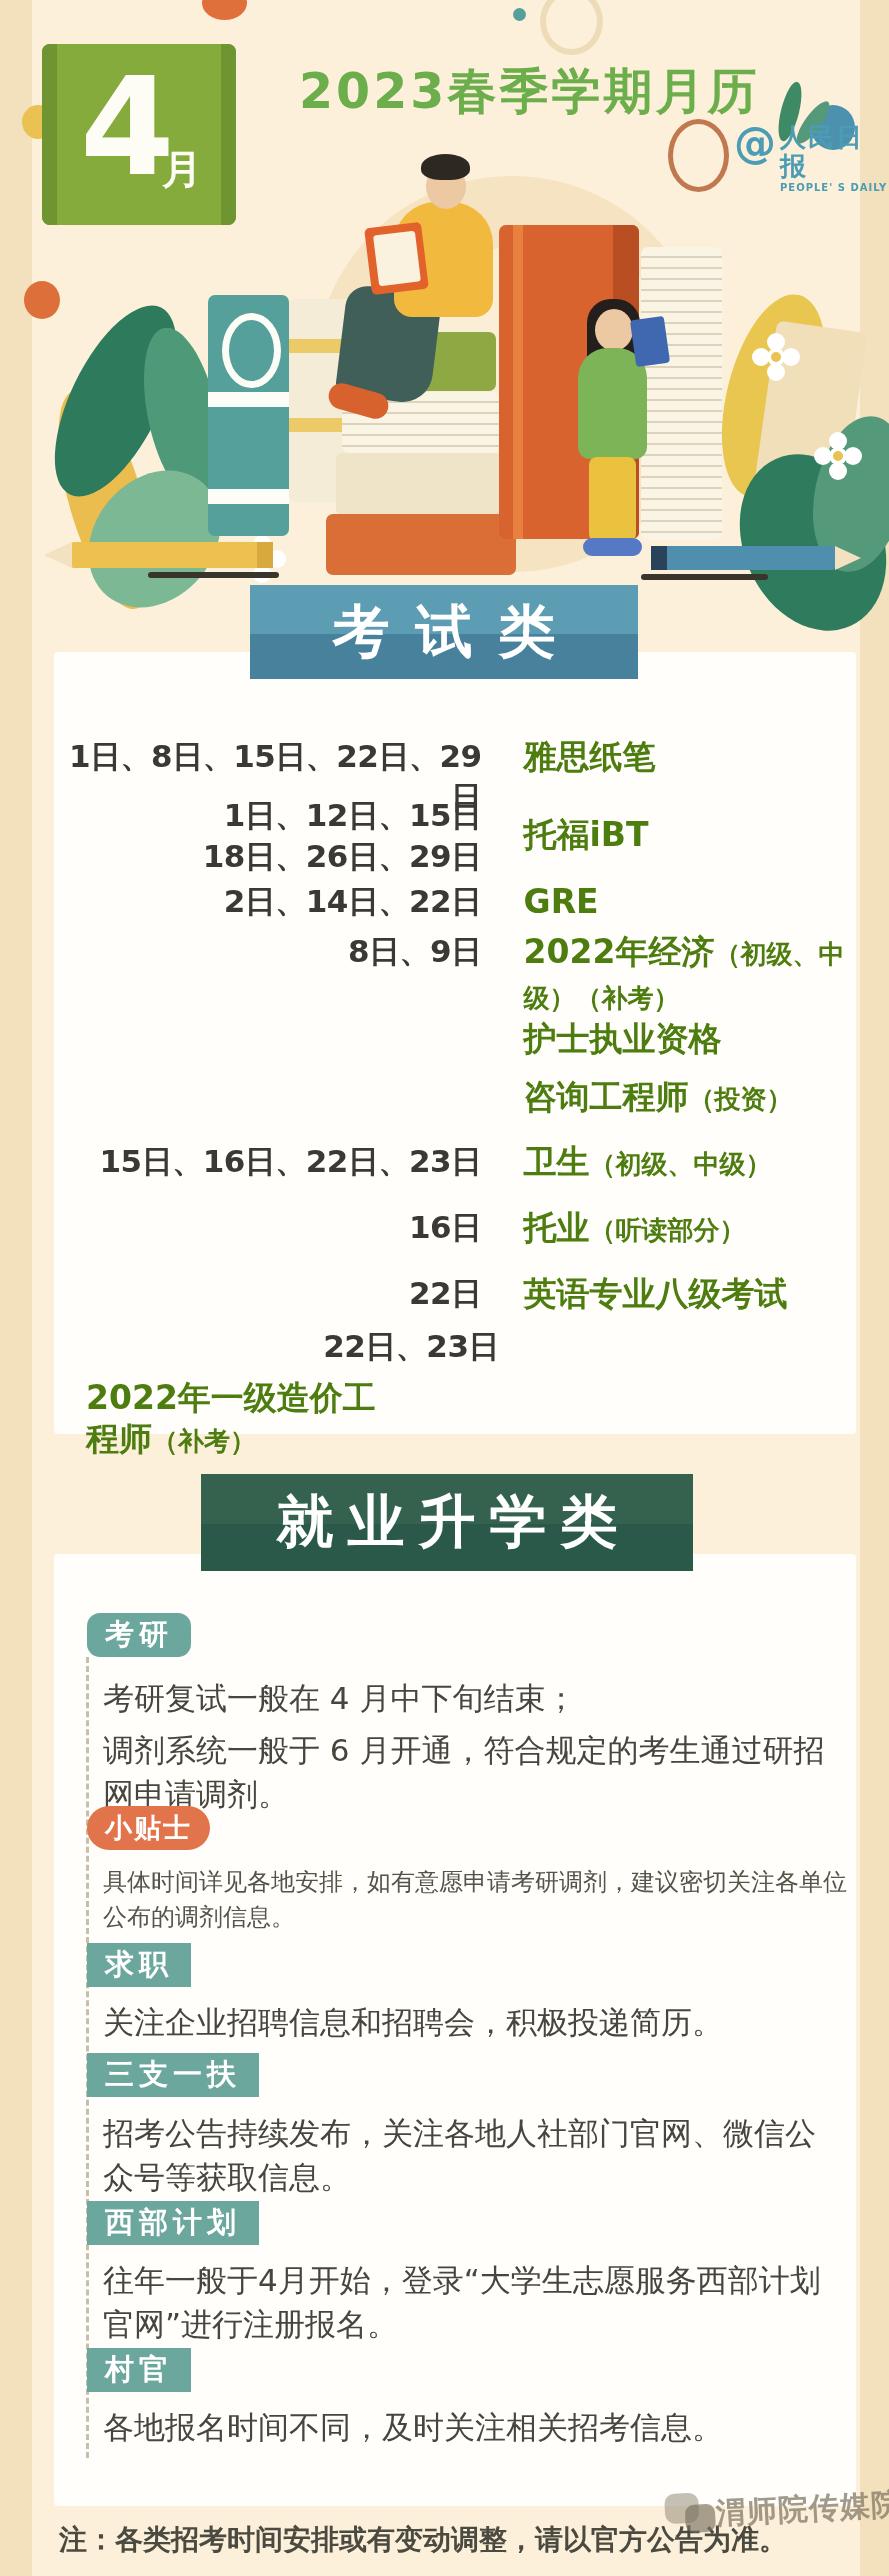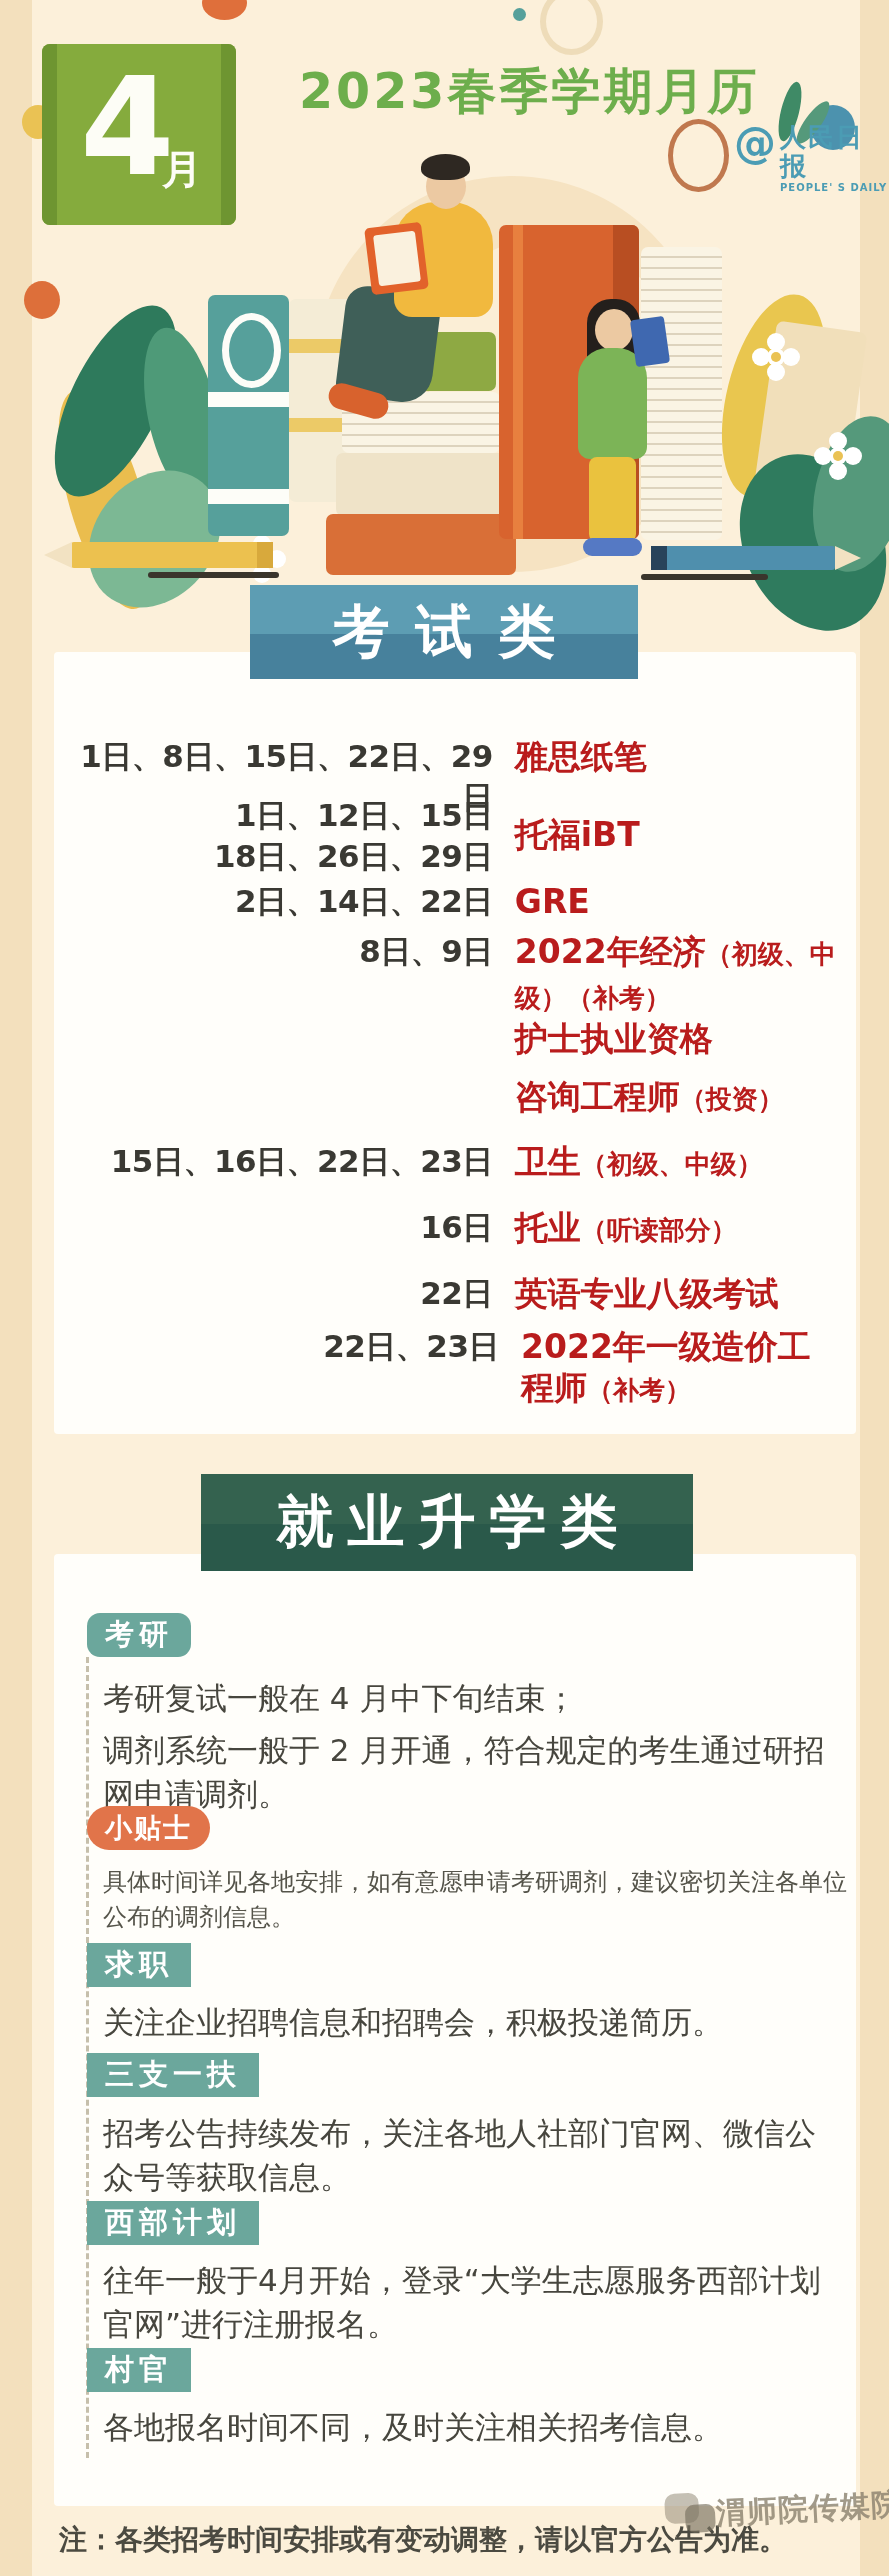--- a/index.html
+++ b/index.html
@@ -49,21 +49,21 @@
   
   .card{background:#fffefa;border-radius:4px;z-index:5;}
   .card1{left:54px;top:652px;width:802px;height:782px;}
   .card2{left:54px;top:1554px;width:802px;height:952px;}
 
   
   .exam-row{position:absolute;left:0;width:100%;display:flex;align-items:flex-start;gap:10px;}
   .exam-row.center{align-items:center;}
   .exam-dates{width:445px;text-align:right;font-size:31px;font-weight:700;color:#3a3933;
               line-height:41px;white-space:pre-line;letter-spacing:-0.5px;}
-  .exam-name{margin-left:12px;width:346px;font-size:33px;font-weight:700;color:#b91c1c;line-height:41px;}
+  .exam-name{margin-left:32px;width:346px;font-size:33px;font-weight:700;color:#4d7c0f;line-height:41px;}
   .exam-name .small{font-size:26px;}
   .exam-name.narrow{width:297px;}
 
   
   .sec-label{position:absolute;left:33px;height:44px;display:flex;align-items:center;
              padding:0 18px;background:#6ba79c;color:#fff;font-size:29px;font-weight:700;letter-spacing:5px;z-index:2;}
   .sec-label.pill{background:#e1744a;height:44px;border-radius:22px;font-size:27px;letter-spacing:2px;}
   .sec-text{position:absolute;left:49px;width:740px;font-size:31px;font-weight:400;color:#47463e;line-height:44px;}
   .sec-text.tip{font-size:24px;line-height:35px;color:#55544a;width:756px;}
   .dashes{position:absolute;left:32px;top:103px;height:801px;border-left:3px dashed #c6bfab;z-index:1;}
@@ -217,34 +217,34 @@
       <div class="exam-name"><span>卫生</span><span class="small">（初级、中级）</span></div>
     </div>
     <div class="exam-row" style="top:555px;">
       <div class="exam-dates">16日</div>
       <div class="exam-name"><span>托业</span><span class="small">（听读部分）</span></div>
     </div>
     <div class="exam-row" style="top:621px;">
       <div class="exam-dates">22日</div>
       <div class="exam-name"><span>英语专业八级考试</span><span class="small"></span></div>
     </div>
-    <div class="exam-row" style="top:674px;">
+    <div class="exam-row" style="top:674px;flex-direction:column;">
       <div class="exam-dates">22日、23日</div>
       <div class="exam-name narrow"><span>2022年一级造价工程师</span><span class="small">（补考）</span></div>
     </div>
   </div>
 
   <div class="abs banner banner2">就业升学类</div>
 
   <div class="abs card card2">
     <div class="dashes"></div>
 
     <div class="sec-label" style="top:59px;border-radius:13px;">考研</div>
     <div class="sec-text" style="top:122px;">考研复试一般在 4 月中下旬结束；</div>
-    <div class="sec-text" style="top:174px;">调剂系统一般于 2 月开通，符合规定的考生通过研招网申请调剂。</div>
+    <div class="sec-text" style="top:174px;">调剂系统一般于 6 月开通，符合规定的考生通过研招网申请调剂。</div>
 
     <div class="sec-label pill" style="top:252px;">小贴士</div>
     <div class="sec-text tip" style="top:311px;">具体时间详见各地安排，如有意愿申请考研调剂，建议密切关注各单位公布的调剂信息。</div>
 
     <div class="sec-label" style="top:389px;">求职</div>
     <div class="sec-text" style="top:446px;">关注企业招聘信息和招聘会，积极投递简历。</div>
 
     <div class="sec-label" style="top:499px;">三支一扶</div>
     <div class="sec-text" style="top:557px;">招考公告持续发布，关注各地人社部门官网、微信公众号等获取信息。</div>
 

